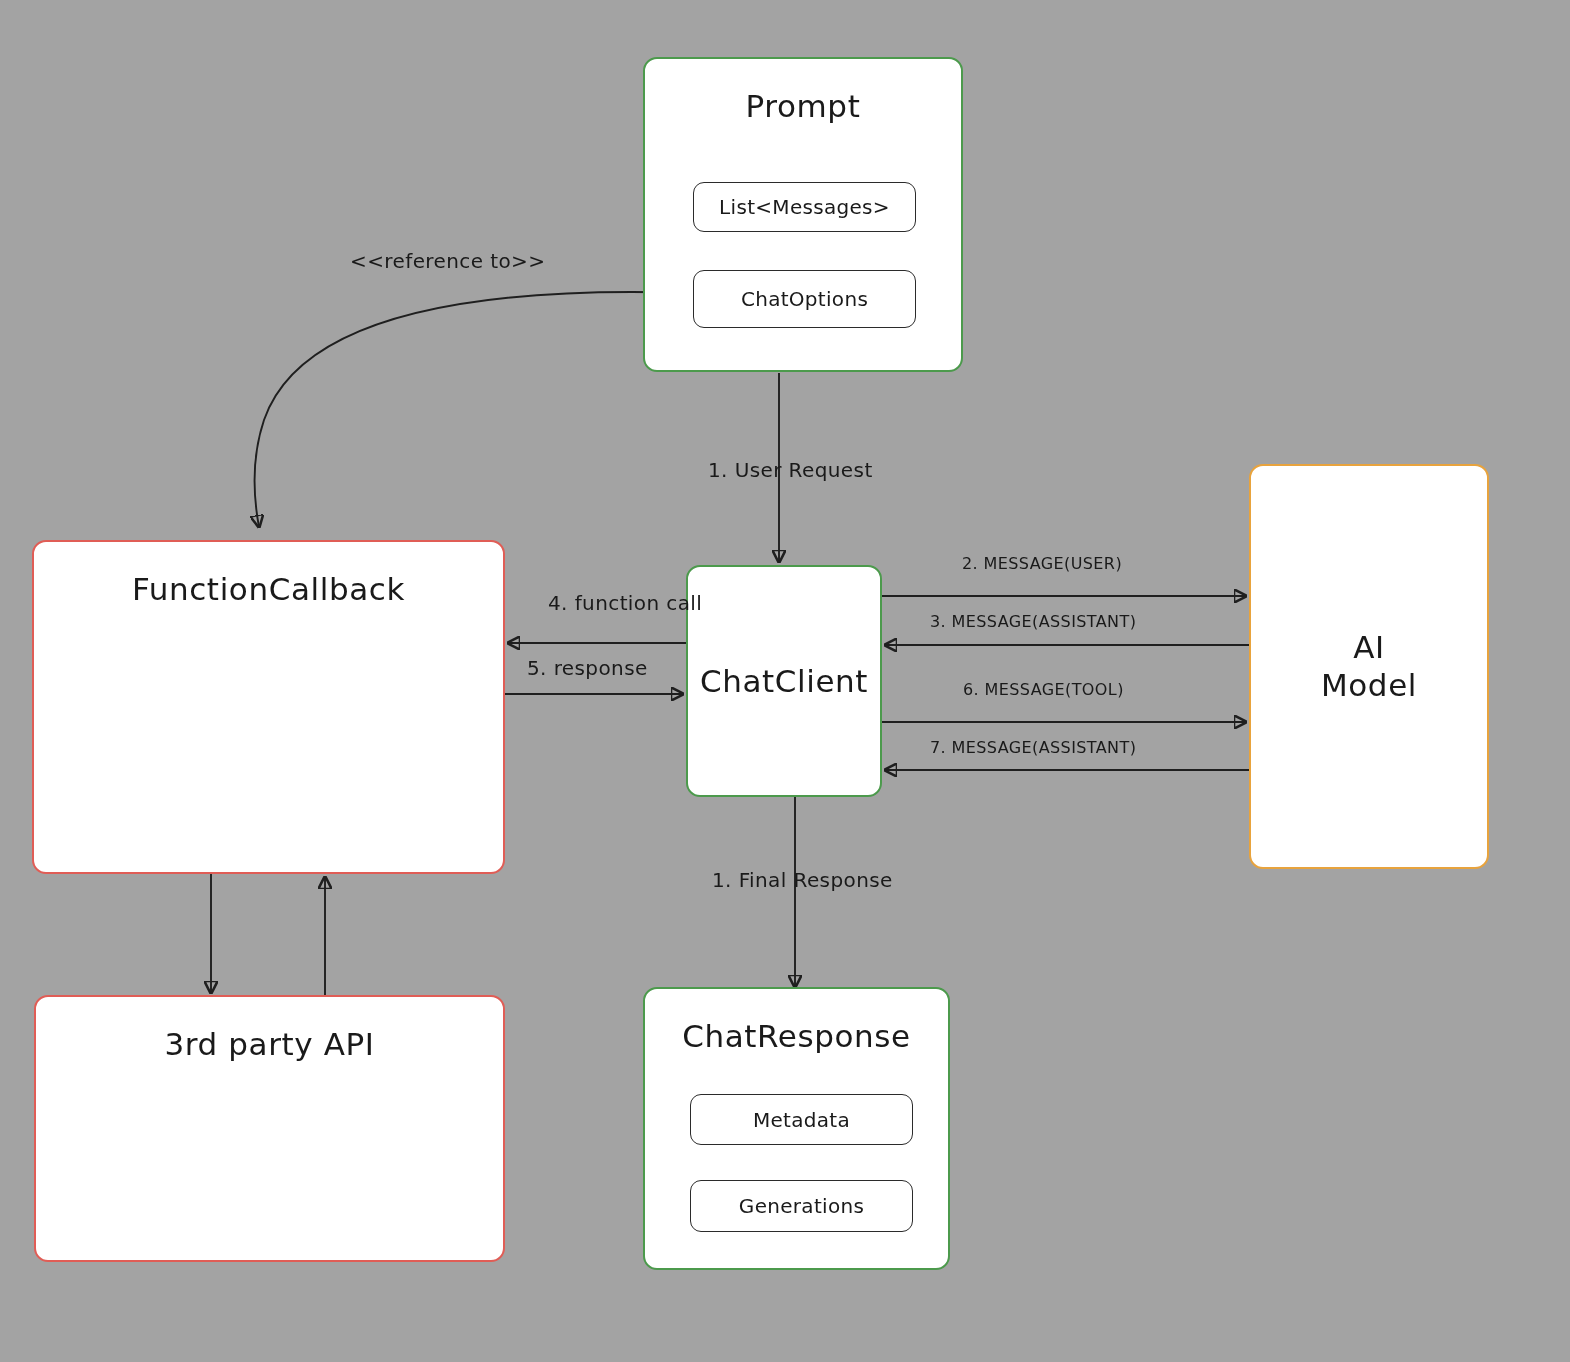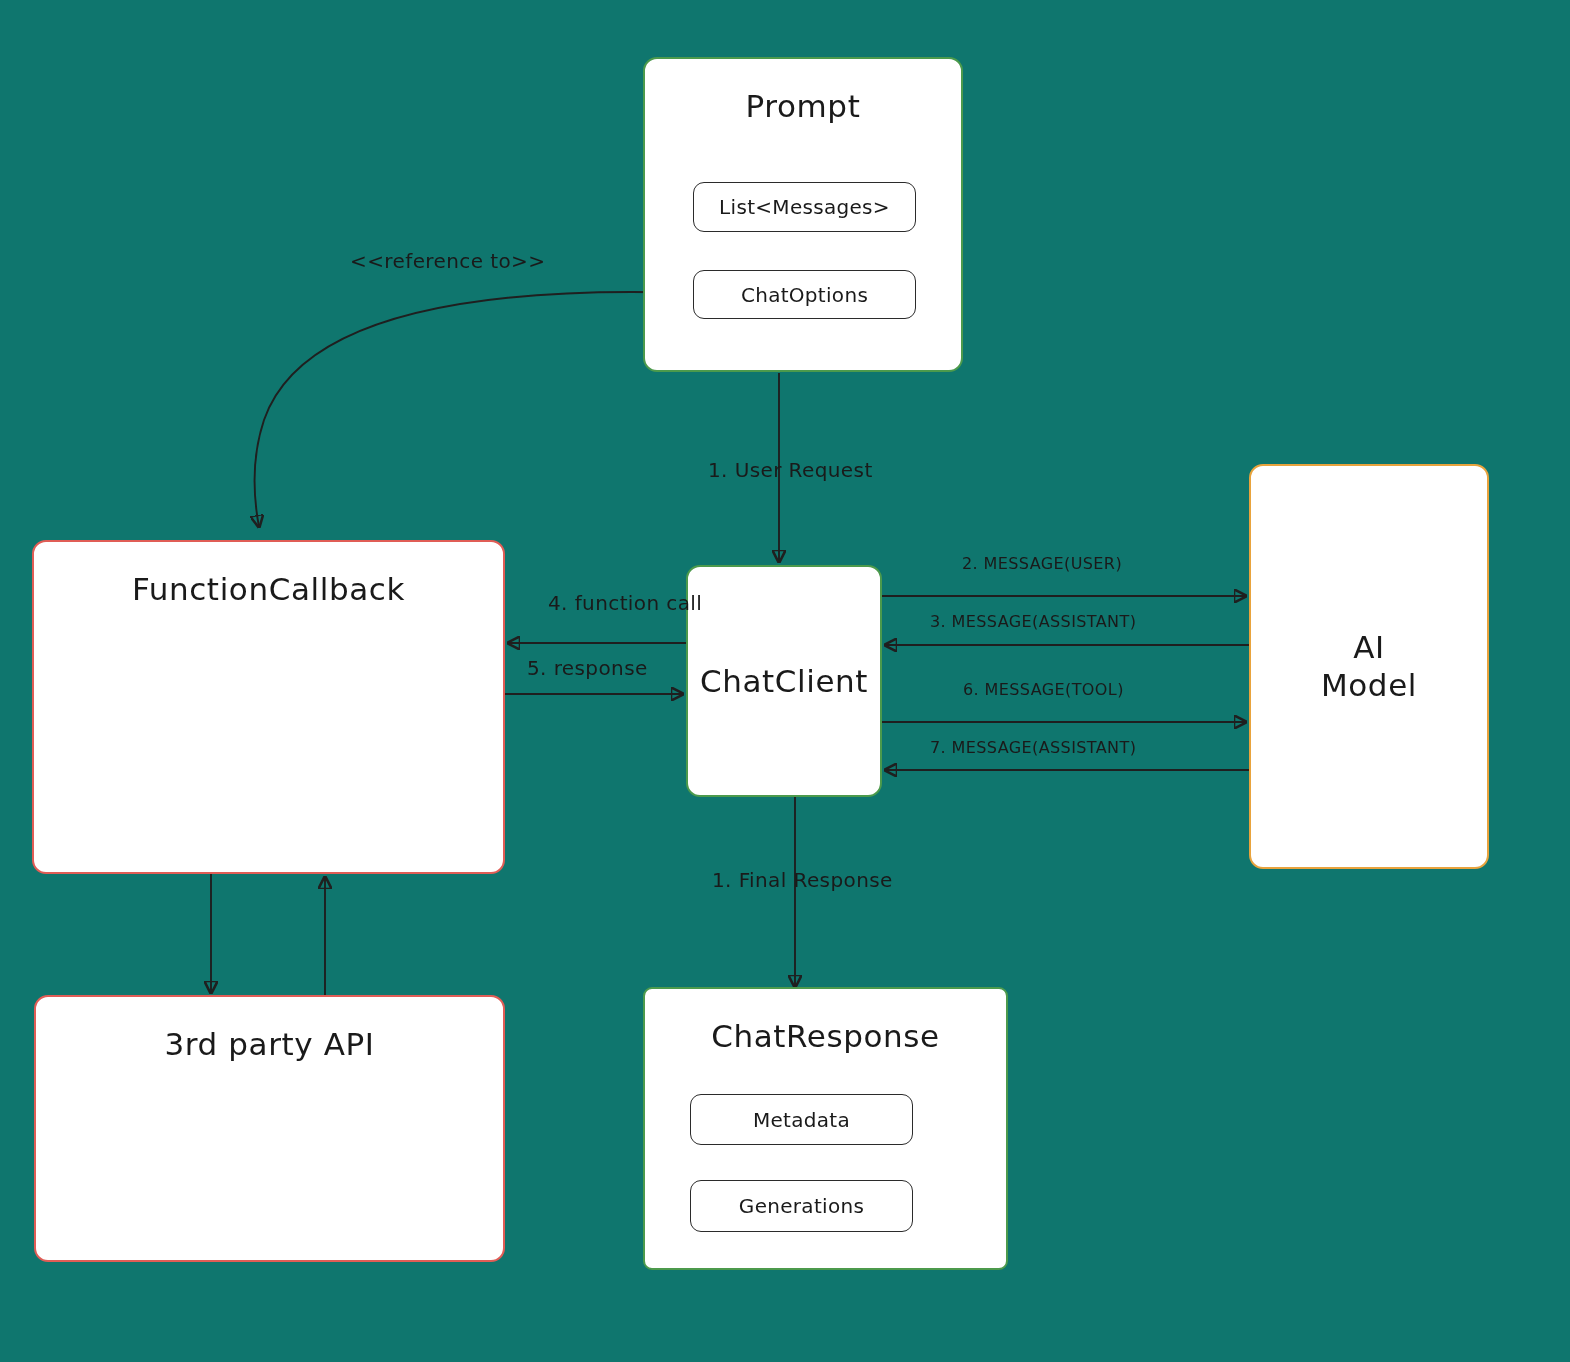--- a/index.html
+++ b/index.html
@@ -7,21 +7,21 @@
     padding: 0;
     background: #ffffff;
   }
   body {
     font-family: "DejaVu Sans", sans-serif;
   }
   #canvas {
     position: relative;
     width: 1570px;
     height: 1362px;
-    background: #0f766e;
+    background: #a3a3a3;
     overflow: hidden;
   }
   .node {
     position: absolute;
     box-sizing: border-box;
     border: 2px solid #333;
     border-radius: 14px;
     background: #ffffff;
   }
   .node-green { border-color: #4c9a4c; }
@@ -114,41 +114,41 @@
 
     <line x1="211" y1="874" x2="211" y2="993" marker-end="url(#arrow)"></line>
     <line x1="325" y1="996" x2="325" y2="877" marker-end="url(#arrow)"></line>
 
     <line x1="795" y1="797" x2="795" y2="987" marker-end="url(#arrow)"></line>
   </svg>
 
   <div class="node node-green" style="left:643px; top:57px; width:320px; height:315px;">
     <div class="node-title title-top">Prompt</div>
     <div class="subbox" style="left:48px; top:123px; width:223px; height:50px;">List&lt;Messages&gt;</div>
-    <div class="subbox" style="left:48px; top:211px; width:223px; height:49px;">ChatOptions</div>
+    <div class="subbox" style="left:48px; top:211px; width:223px; height:58px;">ChatOptions</div>
   </div>
 
   <div class="node node-red" style="left:32px; top:540px; width:473px; height:334px;">
     <div class="node-title title-top">FunctionCallback</div>
   </div>
 
   <div class="node node-red" style="left:34px; top:995px; width:471px; height:267px;">
     <div class="node-title title-top">3rd party API</div>
   </div>
 
   <div class="node node-green" style="left:686px; top:565px; width:196px; height:232px;">
     <div class="node-title title-mid">ChatClient</div>
   </div>
 
   <div class="node node-orange" style="left:1249px; top:464px; width:240px; height:405px;">
     <div class="node-title title-mid">AI
 Model</div>
   </div>
 
-  <div class="node node-green" style="left:643px; top:987px; width:365px; height:283px;border-radius:9px;">
+  <div class="node node-green" style="left:643px; top:987px; width:307px; height:283px;">
     <div class="node-title title-top">ChatResponse</div>
     <div class="subbox" style="left:45px; top:105px; width:223px; height:51px;">Metadata</div>
     <div class="subbox" style="left:45px; top:191px; width:223px; height:52px;text-align:right;">Generations</div>
   </div>
 
   <div class="edge-label" style="left:350px; top:249px;">&lt;&lt;reference to&gt;&gt;</div>
   <div class="edge-label" style="left:708px; top:458px;">1. User Request</div>
   <div class="edge-label caps" style="left:962px; top:554px;">2. MESSAGE(USER)</div>
   <div class="edge-label caps" style="left:930px; top:612px;">3. MESSAGE(ASSISTANT)</div>
   <div class="edge-label" style="left:548px; top:591px;">4. function call</div>

